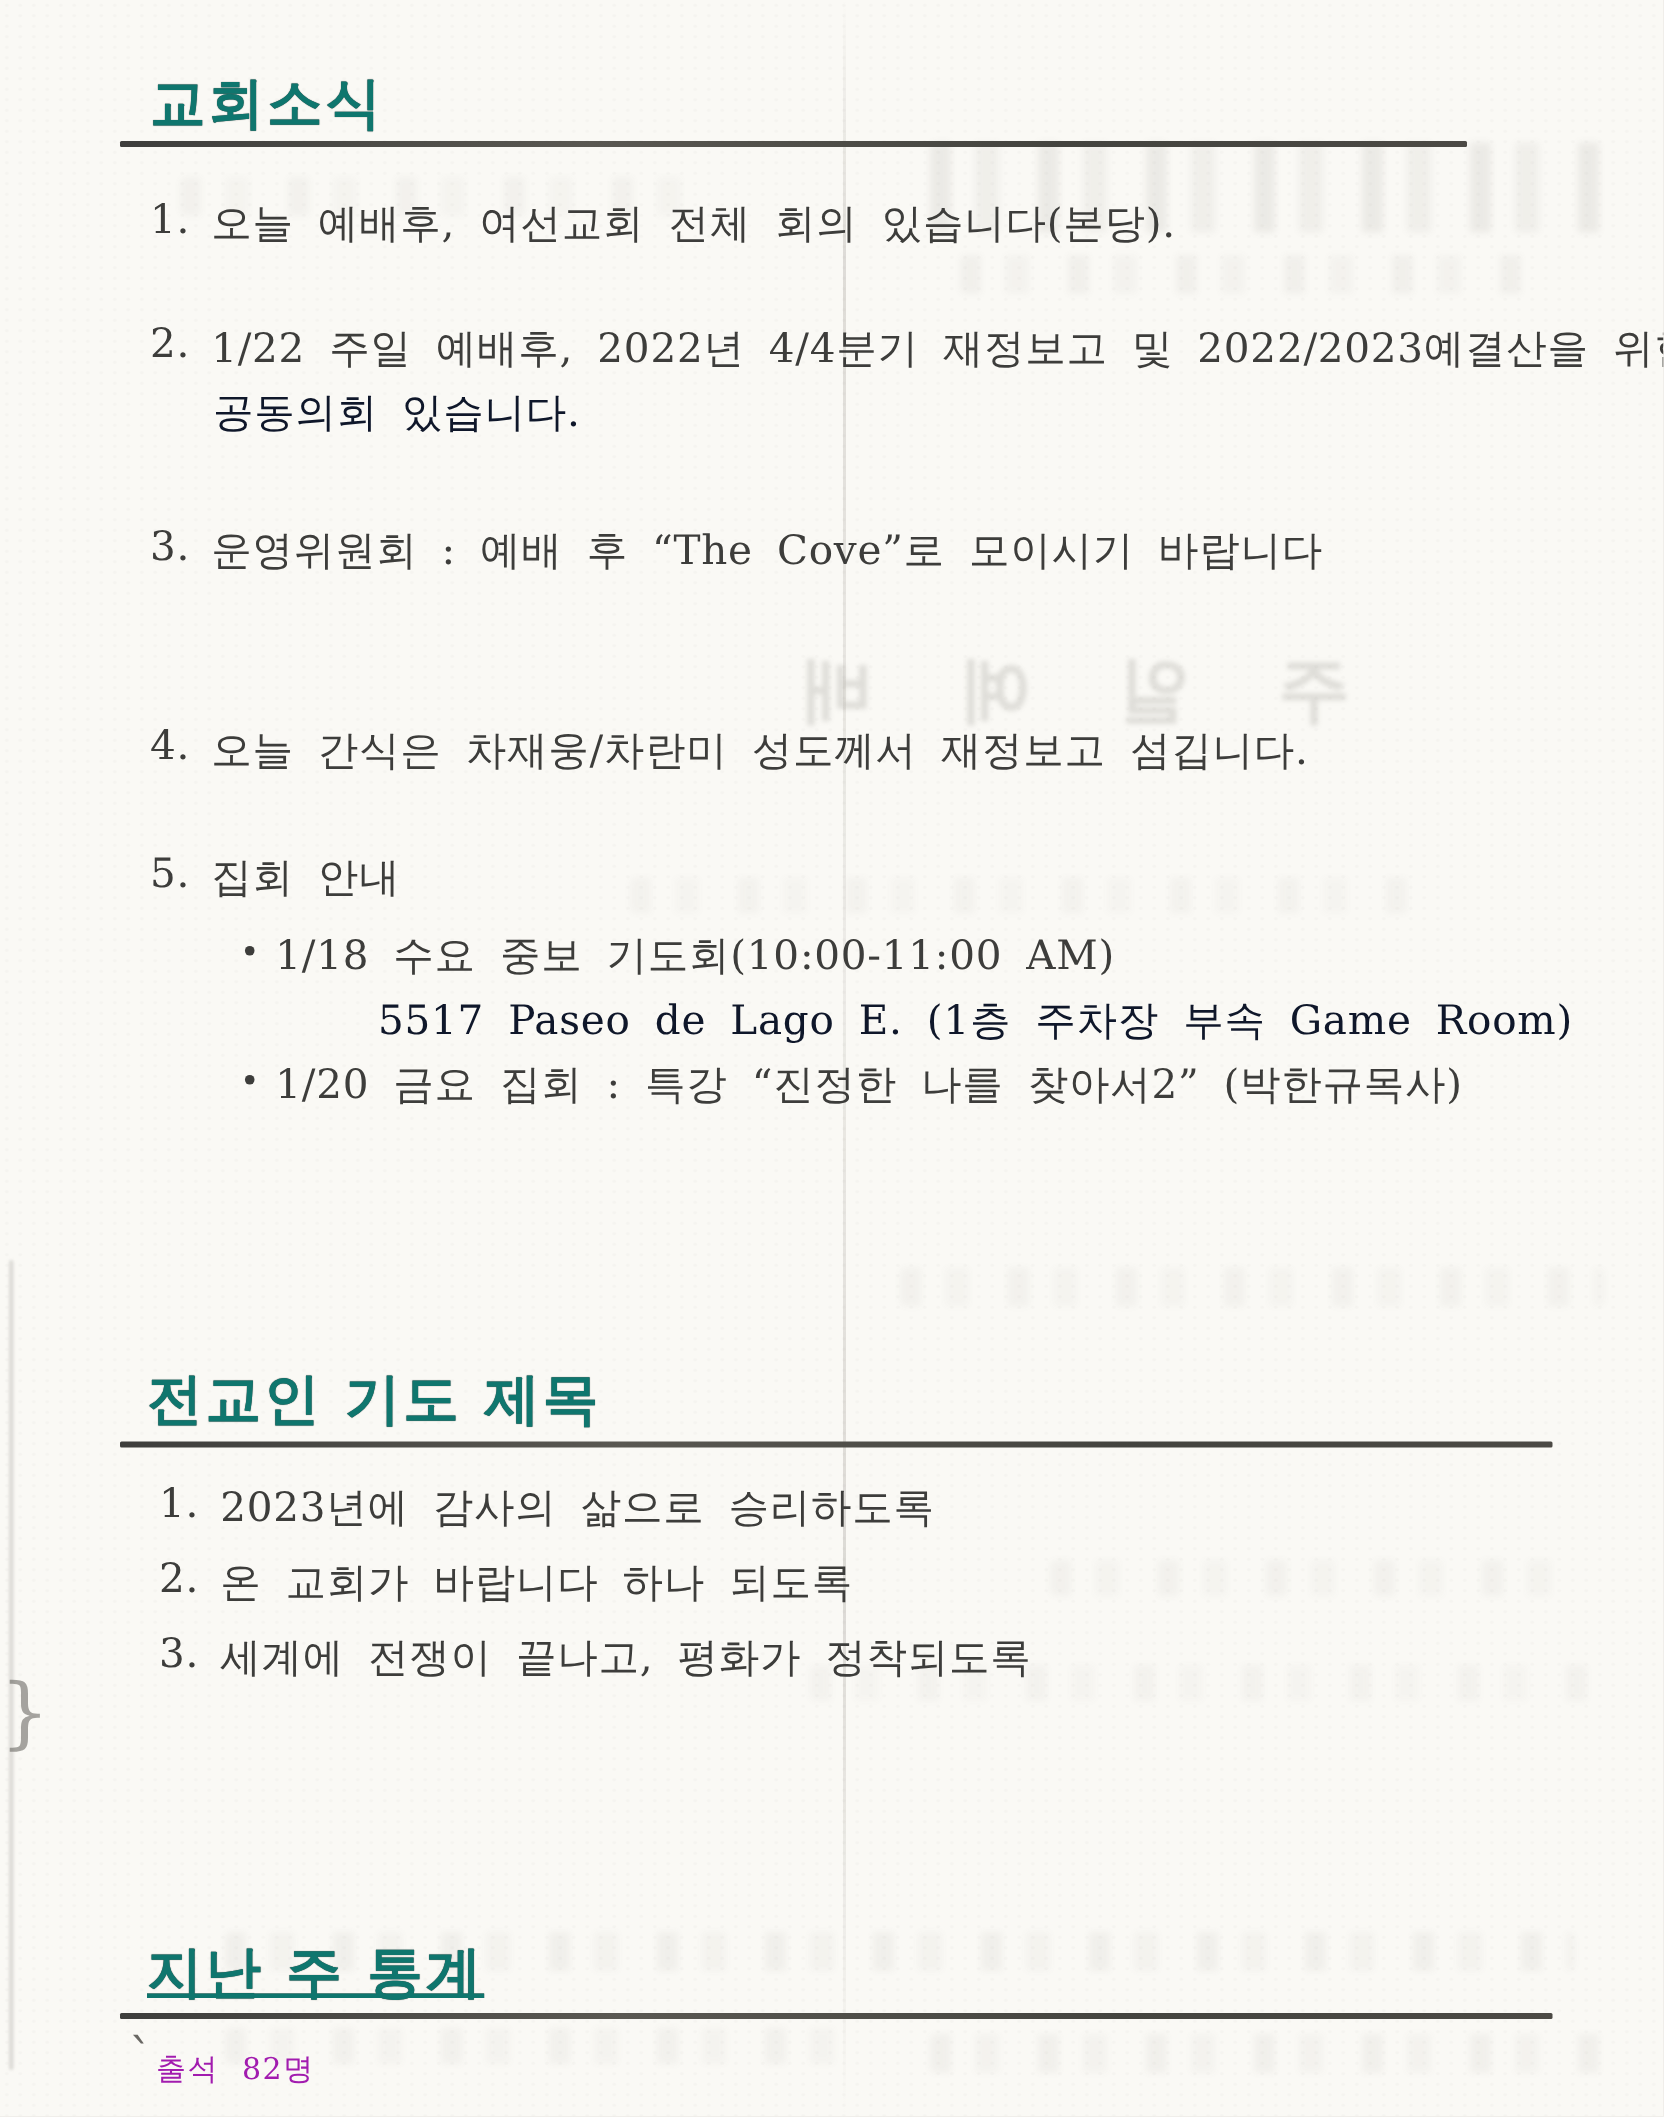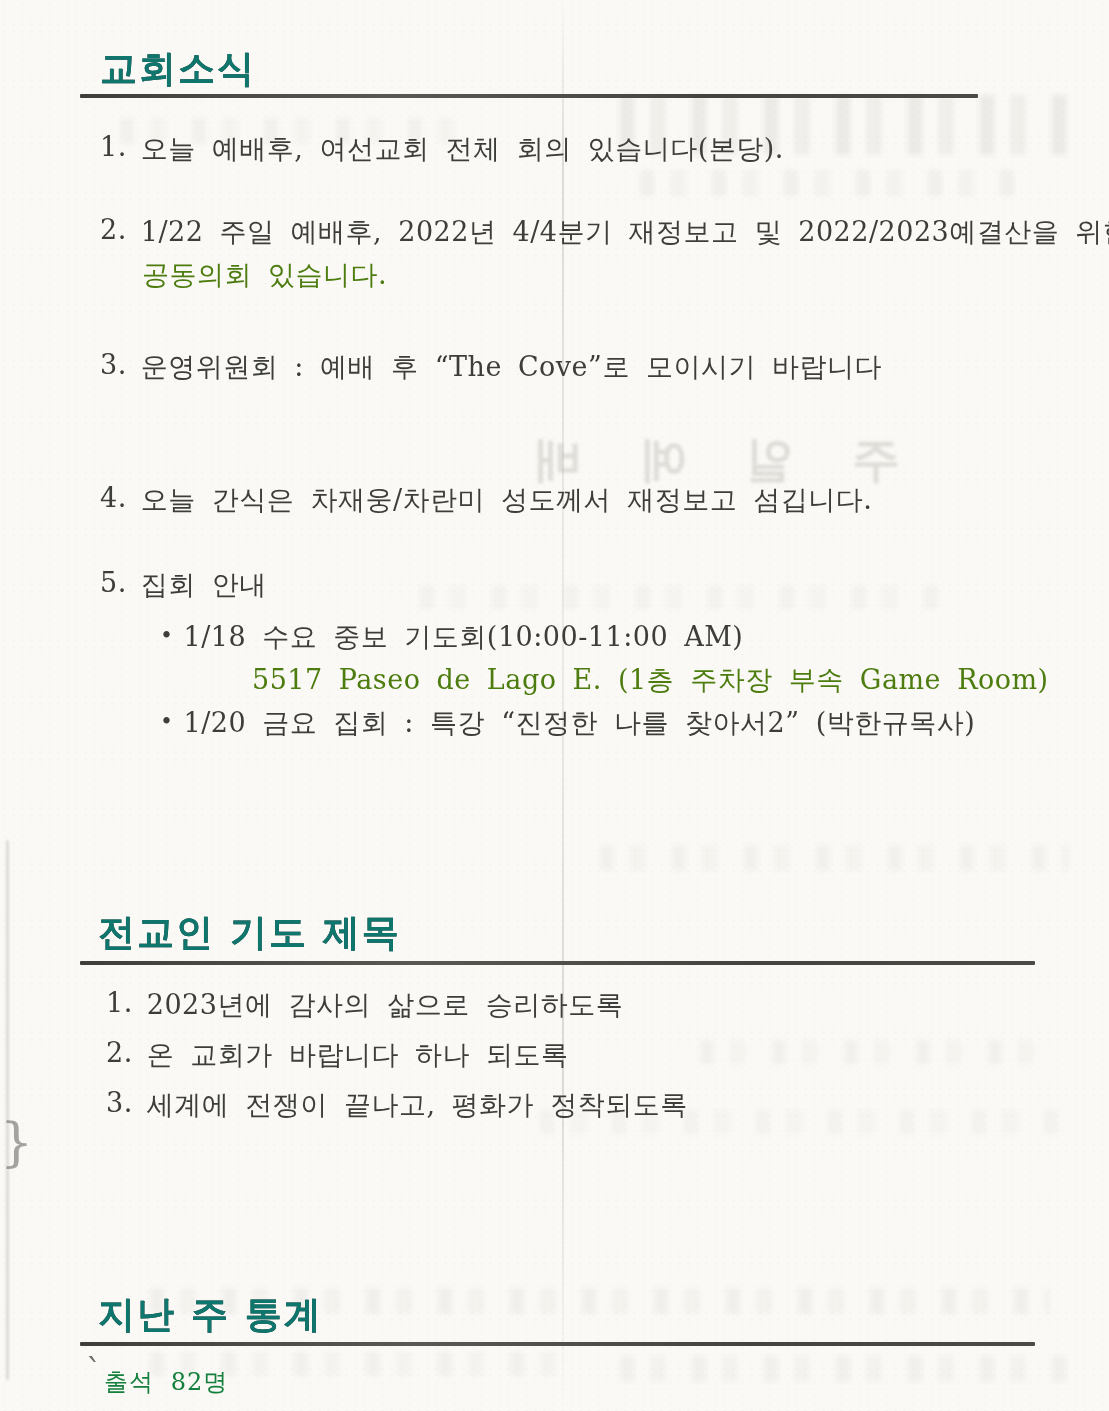--- a/index.html
+++ b/index.html
@@ -38,22 +38,22 @@
     display:flex;
     gap:14px;
     font-size:27px;
     letter-spacing:.5px;
     word-spacing:7px;
     white-space:nowrap;
     color:#3d3d3b;
   }
   .line .num{min-width:26px;}
   .bullet-dot{font-size:22px;line-height:34px;}
-  .plain{position:absolute;font-size:27px;letter-spacing:.5px;word-spacing:7px;white-space:nowrap;color:#4d7c0f;}
-  .attendance{position:absolute;font-size:24px;letter-spacing:1px;word-spacing:8px;color:#15803d;}
+  .plain{position:absolute;font-size:27px;letter-spacing:.5px;word-spacing:7px;white-space:nowrap;color:#0f172a;}
+  .attendance{position:absolute;font-size:20px;letter-spacing:1px;word-spacing:8px;color:#a21caf;}
 
   
   .fold-line{
     position:absolute;left:562px;top:0;width:2px;height:100%;
     background:linear-gradient(180deg,rgba(150,145,138,0) 0%,rgba(150,145,138,.28) 12%,rgba(150,145,138,.12) 45%,rgba(150,145,138,.3) 75%,rgba(150,145,138,0) 100%);
     filter:blur(.5px);
   }
   .edge-streak{
     position:absolute;left:6px;top:840px;width:3px;height:540px;
     background:rgba(120,115,108,.22);
@@ -161,19 +161,19 @@
   </div>
   <div class="line" style="left:106px;top:1037px;">
     <span class="num">2.</span>
     <span>온 교회가 바랍니다 하나 되도록</span>
   </div>
   <div class="line" style="left:106px;top:1087px;">
     <span class="num">3.</span>
     <span>세계에 전쟁이 끝나고, 평화가 정착되도록</span>
   </div>
 
-  <div class="heading" style="left:98px;top:1290px;">지난 주 통계</div>
+  <div class="heading" style="left:98px;top:1290px;text-decoration:underline;">지난 주 통계</div>
   <div class="rule" style="left:80px;top:1342px;width:955px;"></div>
 
   <div class="attendance" style="left:104px;top:1366px;">출석 82명</div>
 
   <div class="grain"></div>
 </div>
 
 </body></html>

